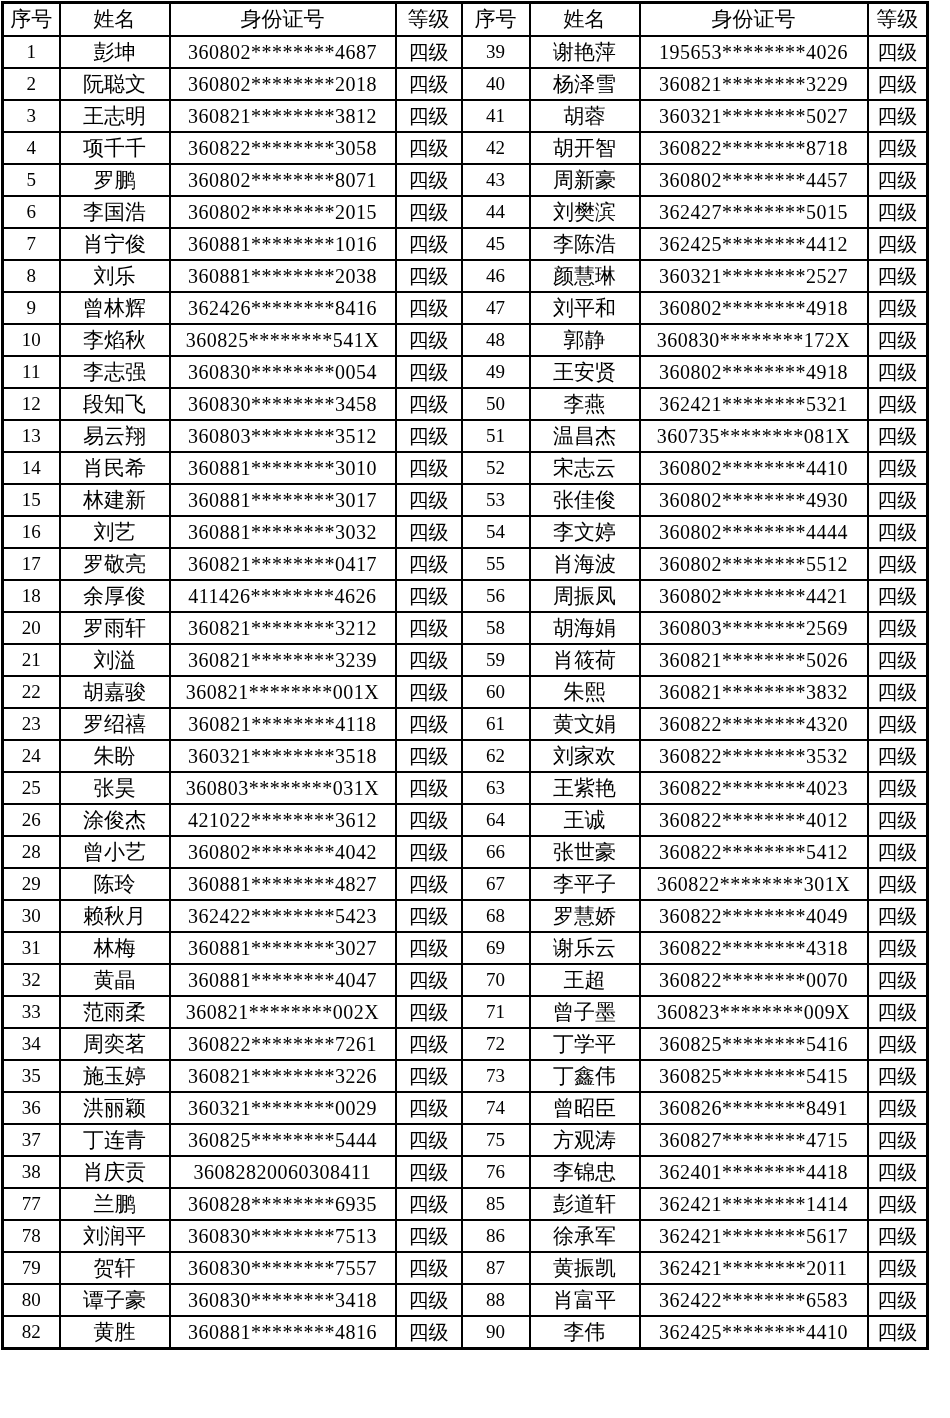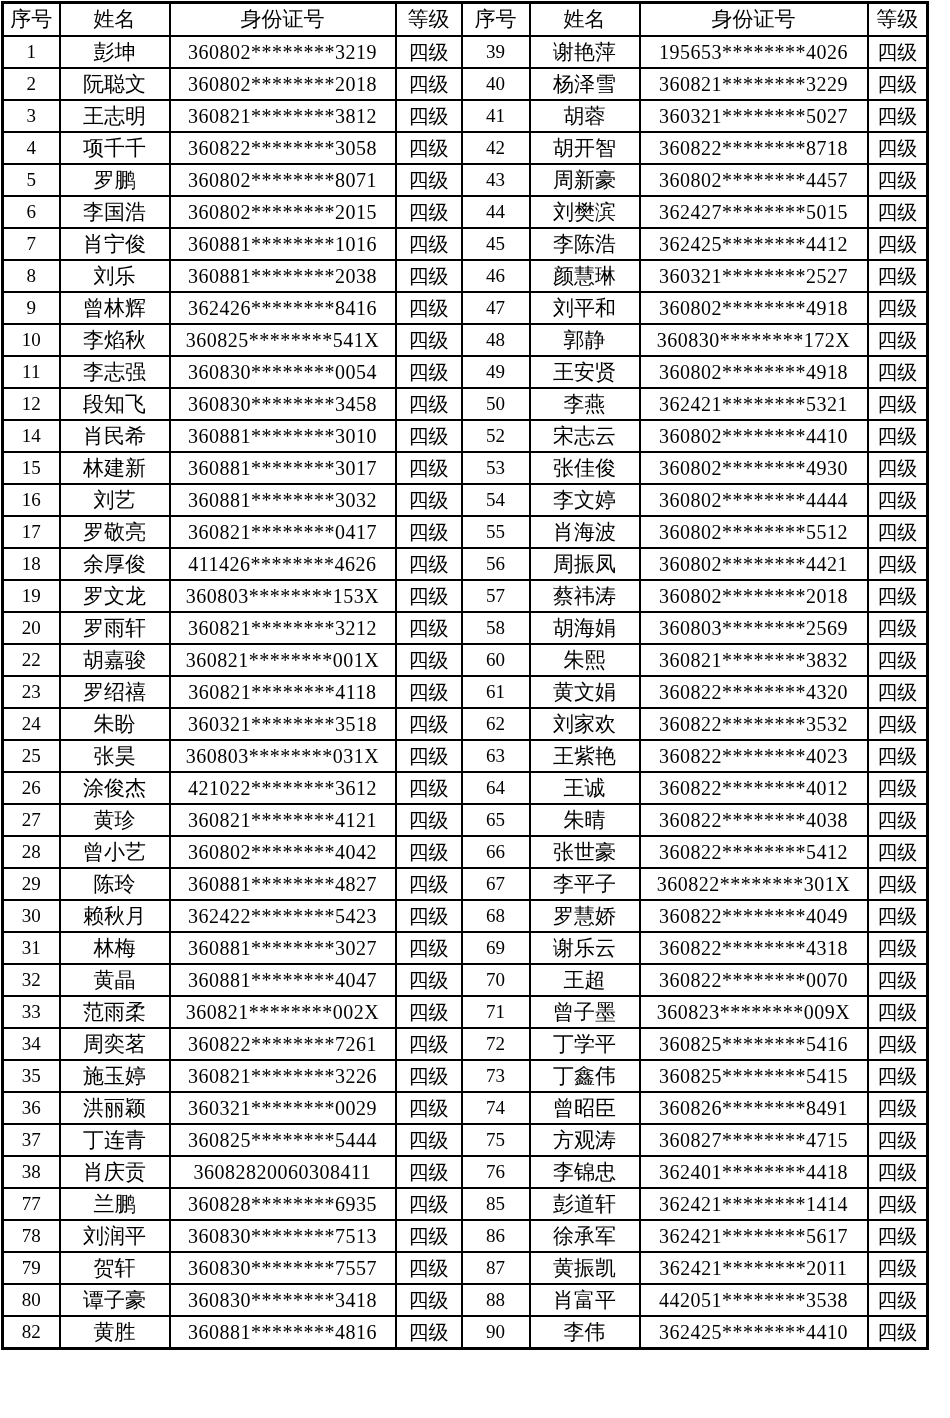--- a/index.html
+++ b/index.html
@@ -71,21 +71,21 @@
       <th>序号</th>
       <th>姓名</th>
       <th>身份证号</th>
       <th>等级</th>
     </tr>
   </thead>
   <tbody id="roster-body">
       <tr>
         <td class="serial">1</td>
         <td class="name">彭坤</td>
-        <td class="idnum">360802********3219</td>
+        <td class="idnum">360802********4687</td>
         <td class="level">四级</td>
         <td class="serial">39</td>
         <td class="name">谢艳萍</td>
         <td class="idnum">195653********4026</td>
         <td class="level">四级</td>
       </tr>
       <tr>
         <td class="serial">2</td>
         <td class="name">阮聪文</td>
         <td class="idnum">360802********2018</td>
@@ -189,20 +189,30 @@
         <td class="serial">12</td>
         <td class="name">段知飞</td>
         <td class="idnum">360830********3458</td>
         <td class="level">四级</td>
         <td class="serial">50</td>
         <td class="name">李燕</td>
         <td class="idnum">362421********5321</td>
         <td class="level">四级</td>
       </tr>
       <tr>
+        <td class="serial">13</td>
+        <td class="name">易云翔</td>
+        <td class="idnum">360803********3512</td>
+        <td class="level">四级</td>
+        <td class="serial">51</td>
+        <td class="name">温昌杰</td>
+        <td class="idnum">360735********081X</td>
+        <td class="level">四级</td>
+      </tr>
+      <tr>
         <td class="serial">14</td>
         <td class="name">肖民希</td>
         <td class="idnum">360881********3010</td>
         <td class="level">四级</td>
         <td class="serial">52</td>
         <td class="name">宋志云</td>
         <td class="idnum">360802********4410</td>
         <td class="level">四级</td>
       </tr>
       <tr>
@@ -239,40 +249,40 @@
         <td class="serial">18</td>
         <td class="name">余厚俊</td>
         <td class="idnum">411426********4626</td>
         <td class="level">四级</td>
         <td class="serial">56</td>
         <td class="name">周振凤</td>
         <td class="idnum">360802********4421</td>
         <td class="level">四级</td>
       </tr>
       <tr>
-        <td class="serial">19</td>
-        <td class="name">罗文龙</td>
-        <td class="idnum">360803********153X</td>
-        <td class="level">四级</td>
-        <td class="serial">57</td>
-        <td class="name">蔡祎涛</td>
-        <td class="idnum">360802********2018</td>
-        <td class="level">四级</td>
-      </tr>
-      <tr>
         <td class="serial">20</td>
         <td class="name">罗雨轩</td>
         <td class="idnum">360821********3212</td>
         <td class="level">四级</td>
         <td class="serial">58</td>
         <td class="name">胡海娟</td>
         <td class="idnum">360803********2569</td>
         <td class="level">四级</td>
       </tr>
       <tr>
+        <td class="serial">21</td>
+        <td class="name">刘溢</td>
+        <td class="idnum">360821********3239</td>
+        <td class="level">四级</td>
+        <td class="serial">59</td>
+        <td class="name">肖筱荷</td>
+        <td class="idnum">360821********5026</td>
+        <td class="level">四级</td>
+      </tr>
+      <tr>
         <td class="serial">22</td>
         <td class="name">胡嘉骏</td>
         <td class="idnum">360821********001X</td>
         <td class="level">四级</td>
         <td class="serial">60</td>
         <td class="name">朱熙</td>
         <td class="idnum">360821********3832</td>
         <td class="level">四级</td>
       </tr>
       <tr>
@@ -309,30 +319,20 @@
         <td class="serial">26</td>
         <td class="name">涂俊杰</td>
         <td class="idnum">421022********3612</td>
         <td class="level">四级</td>
         <td class="serial">64</td>
         <td class="name">王诚</td>
         <td class="idnum">360822********4012</td>
         <td class="level">四级</td>
       </tr>
       <tr>
-        <td class="serial">27</td>
-        <td class="name">黄珍</td>
-        <td class="idnum">360821********4121</td>
-        <td class="level">四级</td>
-        <td class="serial">65</td>
-        <td class="name">朱晴</td>
-        <td class="idnum">360822********4038</td>
-        <td class="level">四级</td>
-      </tr>
-      <tr>
         <td class="serial">28</td>
         <td class="name">曾小艺</td>
         <td class="idnum">360802********4042</td>
         <td class="level">四级</td>
         <td class="serial">66</td>
         <td class="name">张世豪</td>
         <td class="idnum">360822********5412</td>
         <td class="level">四级</td>
       </tr>
       <tr>
@@ -465,21 +465,21 @@
         <td class="idnum">362421********2011</td>
         <td class="level">四级</td>
       </tr>
       <tr>
         <td class="serial">80</td>
         <td class="name">谭子豪</td>
         <td class="idnum">360830********3418</td>
         <td class="level">四级</td>
         <td class="serial">88</td>
         <td class="name">肖富平</td>
-        <td class="idnum">442051********3538</td>
+        <td class="idnum">362422********6583</td>
         <td class="level">四级</td>
       </tr>
       <tr>
         <td class="serial">82</td>
         <td class="name">黄胜</td>
         <td class="idnum">360881********4816</td>
         <td class="level">四级</td>
         <td class="serial">90</td>
         <td class="name">李伟</td>
         <td class="idnum">362425********4410</td>

